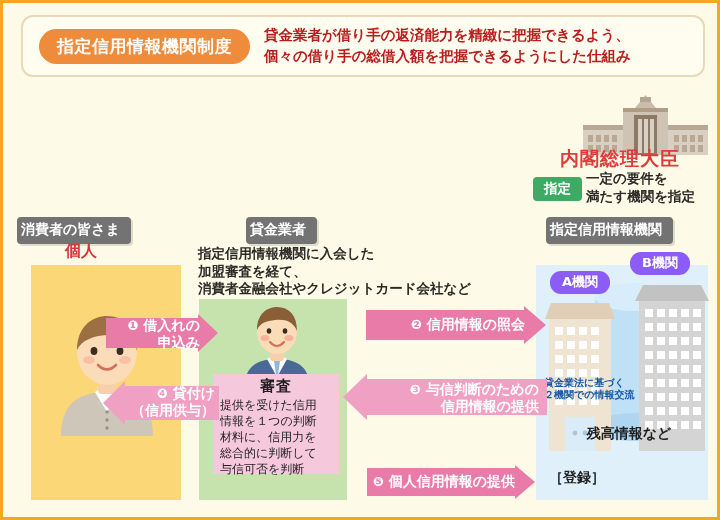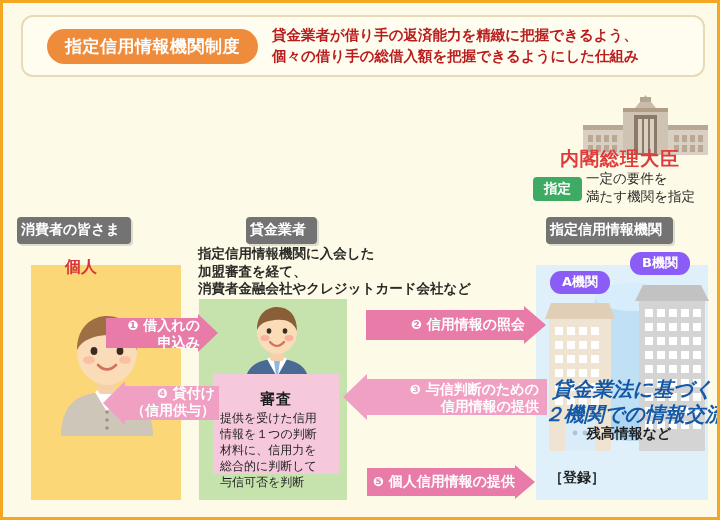--- a/index.html
+++ b/index.html
@@ -17,21 +17,21 @@
     overflow: hidden;
   }
 
   
   .header-card {
     position: absolute; left: 18px; top: 12px;
     width: 684px; height: 62px;
     background: #fffdf0;
     border: 2px solid #e8d9b8;
     border-radius: 12px;
-    display: flex; align-items: center; padding-left: 8px;
+    display: flex; align-items: center;
   }
   .header-pill {
     margin-left: 16px;
     background: #ee8c3c;
     color: #ffffff;
     border-radius: 20px;
     padding: 6px 18px;
     font-size: 17px;
     font-weight: bold;
     letter-spacing: 0.5px;
@@ -79,21 +79,21 @@
   #label-lender   { left: 243px; top: 214px; }
   #label-agency   { left: 543px; top: 214px; }
 
   .sub-label {
     position: absolute;
     color: #d6343a;
     font-size: 16px;
     font-weight: bold;
     white-space: nowrap;
   }
-  #label-kojin { left: 62px; top: 238px; margin-top: 16px; }
+  #label-kojin { left: 62px; top: 238px; }
 
   
   .lender-desc {
     position: absolute; left: 195px; top: 242px;
     font-size: 13.5px; font-weight: bold;
     color: #2b2a26; line-height: 1.3;
     white-space: nowrap;
   }
 
   
@@ -105,21 +105,21 @@
   }
   .designate-pill {
     position: absolute; left: 530px; top: 174px;
     background: #3faa63; color: #fff;
     font-size: 13.5px; font-weight: bold;
     border-radius: 4px; padding: 3px 11px;
     white-space: nowrap;
   }
   .designate-desc {
     position: absolute; left: 583px; top: 167px;
-    color: #2b2a26; font-size: 13.5px; font-weight: normal;
+    color: #2b2a26; font-size: 13.5px; font-weight: bold;
     line-height: 1.32; white-space: nowrap;
   }
   .dash-arrow {
     position: absolute; left: 541px; top: 168px;
     width: 3px; height: 42px;
   }
 
   
   .figure { position: absolute; }
 
@@ -134,21 +134,21 @@
     white-space: nowrap;
     text-align: right;
   }
   .arrow-num { font-size: 13px; }
 
   
   .shinsa-box {
     position: absolute; left: 210px; top: 371px;
     width: 126px; height: 100px;
     background: #f6c8dc;
-    padding-top: 16px;
+    padding-top: 3px;
   }
   .shinsa-title {
     text-align: center; font-size: 15px; font-weight: bold;
     color: #1f1f1f; letter-spacing: 1px;
   }
   .shinsa-body {
     text-align: left; font-size: 12px; color: #1f1f1f;
     line-height: 1.33; padding-left: 7px; padding-top: 2px;
     white-space: nowrap;
   }
@@ -159,23 +159,23 @@
     background: #8b5cf6; color: #fff;
     font-size: 13px; font-weight: bold;
     border-radius: 11px; padding: 2px 12px 3px 12px;
     white-space: nowrap;
   }
   #badge-a { left: 547px; top: 268px; }
   #badge-b { left: 627px; top: 249px; }
 
   .agency-text-blue {
     position: absolute; left: 541px; top: 374px;
-    width: 170px; text-align: right;
-    color: #1458a8; font-size: 20px; font-weight: bold;
-    line-height: 1.24; white-space: nowrap; font-style: italic;
+    width: 170px; text-align: left;
+    color: #1458a8; font-size: 10px; font-weight: bold;
+    line-height: 1.24; white-space: nowrap;
   }
   .agency-text-black {
     position: absolute; left: 541px; top: 422px;
     width: 170px; text-align: center;
     color: #1f1f1f; font-size: 14px; font-weight: bold;
     white-space: nowrap;
   }
   .register-label {
     position: absolute; left: 546px; top: 466px;
     color: #1f1f1f; font-size: 14px; font-weight: bold;

